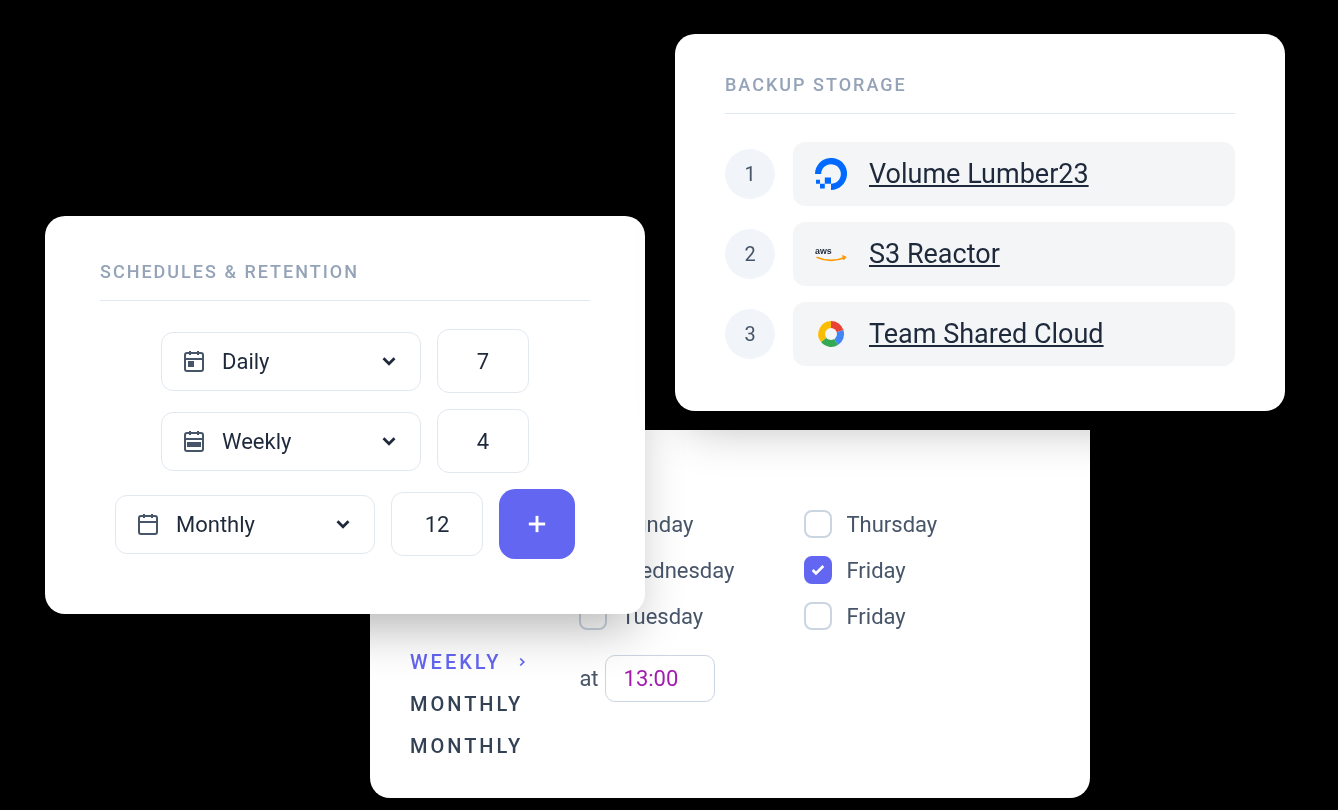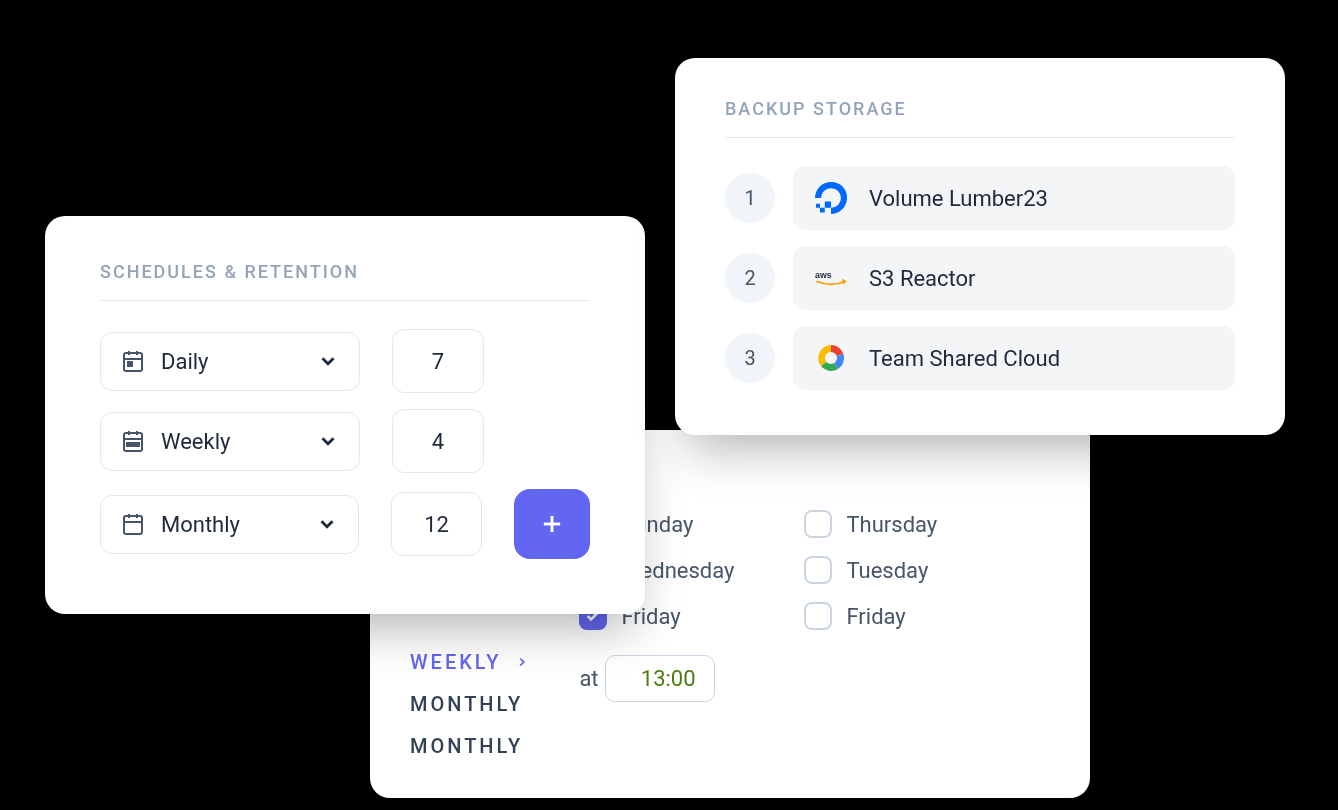--- a/index.html
+++ b/index.html
@@ -29,23 +29,24 @@
     font-size: 18px;
     letter-spacing: 2px;
     color: #94a3b8;
     font-weight: 500;
     padding-bottom: 18px;
     border-bottom: 1px solid #e2e8f0;
     margin-bottom: 28px;
   }
   .schedule-row {
     display: flex;
-    gap: 32px;
+    gap: 16px;
     margin-bottom: 16px;
     align-items: center;
+    justify-content: center;
   }
   .schedule-row:last-child { margin-bottom: 0; }
   .schedule-select {
     display: flex;
     align-items: center;
     gap: 16px;
     border: 1px solid #e2e8f0;
     border-radius: 12px;
     padding: 16px 20px;
     width: 260px;
@@ -122,36 +123,37 @@
     cursor: pointer;
   }
   .storage-icon {
     width: 32px; height: 32px;
     flex-shrink: 0;
     display: flex;
     align-items: center;
     justify-content: center;
   }
   .storage-name {
-    font-size: 22px;
+    font-size: 27px;
     color: #1e293b;
+    text-decoration: underline;
   }
   
   .freq-container {
     position: absolute;
     left: 370px;
     top: 430px;
     width: 720px;
     background: #fff;
     border-radius: 0 0 20px 20px;
     padding: 80px 40px 40px 40px;
     z-index: 1;
   }
   .schedules-card { z-index: 5; }
-  .storage-card { z-index: 6; margin-top: 24px; }
+  .storage-card { z-index: 6; }
 
   .freq-content {
     display: flex;
     gap: 50px;
   }
   .freq-list {
     display: flex;
     flex-direction: column;
     gap: 18px;
     padding-top: 140px;
@@ -206,23 +208,23 @@
   }
   .at-label {
     font-size: 22px;
     color: #475569;
   }
   .time-input {
     border: 1px solid #cbd5e1;
     border-radius: 10px;
     padding: 10px 18px;
     font-size: 22px;
-    color: #4d7c0f;
+    color: #a21caf;
     width: 110px;
-    text-align: right;
+    text-align: left;
     cursor: text;
   }
 </style>
 </head>
 <body>
 
 <div class="freq-container">
   <div class="freq-content">
     <div class="freq-list">
       <div class="freq-item active">
@@ -246,30 +248,30 @@
         </div>
         <div class="day-item">
           <div class="checkbox"></div>
           <span class="day-label">Thursday</span>
         </div>
         <div class="day-item">
           <div class="checkbox"></div>
           <span class="day-label">Wednesday</span>
         </div>
         <div class="day-item">
-          <div class="checkbox"></div>
-          <span class="day-label">Tuesday</span>
-        </div>
-        <div class="day-item">
           <div class="checkbox checked">
             <svg width="16" height="16" viewBox="0 0 24 24" fill="none" stroke="#fff" stroke-width="4">
                 <polyline points="20 6 9 17 4 12"></polyline>
               </svg>
           </div>
           <span class="day-label">Friday</span>
+        </div>
+        <div class="day-item">
+          <div class="checkbox"></div>
+          <span class="day-label">Tuesday</span>
         </div>
         <div class="day-item">
           <div class="checkbox"></div>
           <span class="day-label">Friday</span>
         </div>
       </div>
       <div class="time-row">
         <span class="at-label">at</span>
         <div class="time-input">13:00</div>
       </div>

